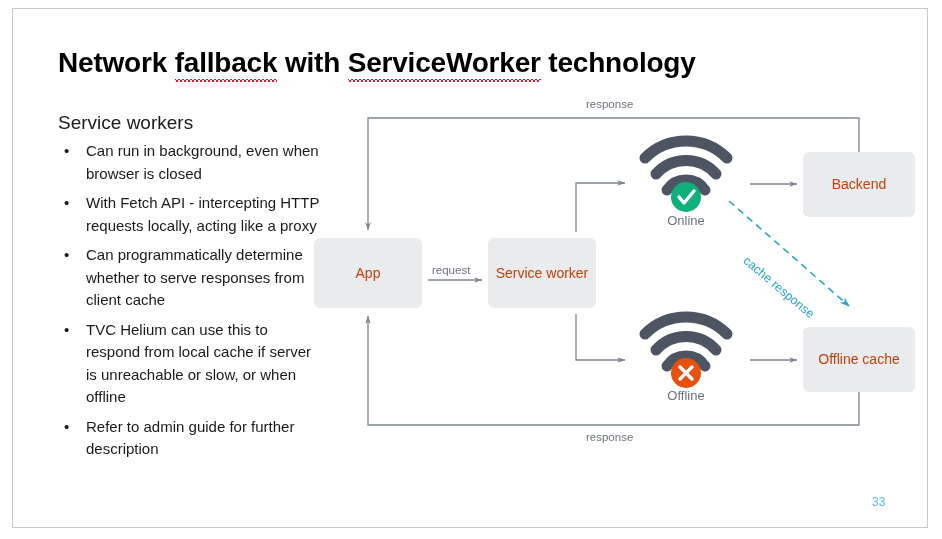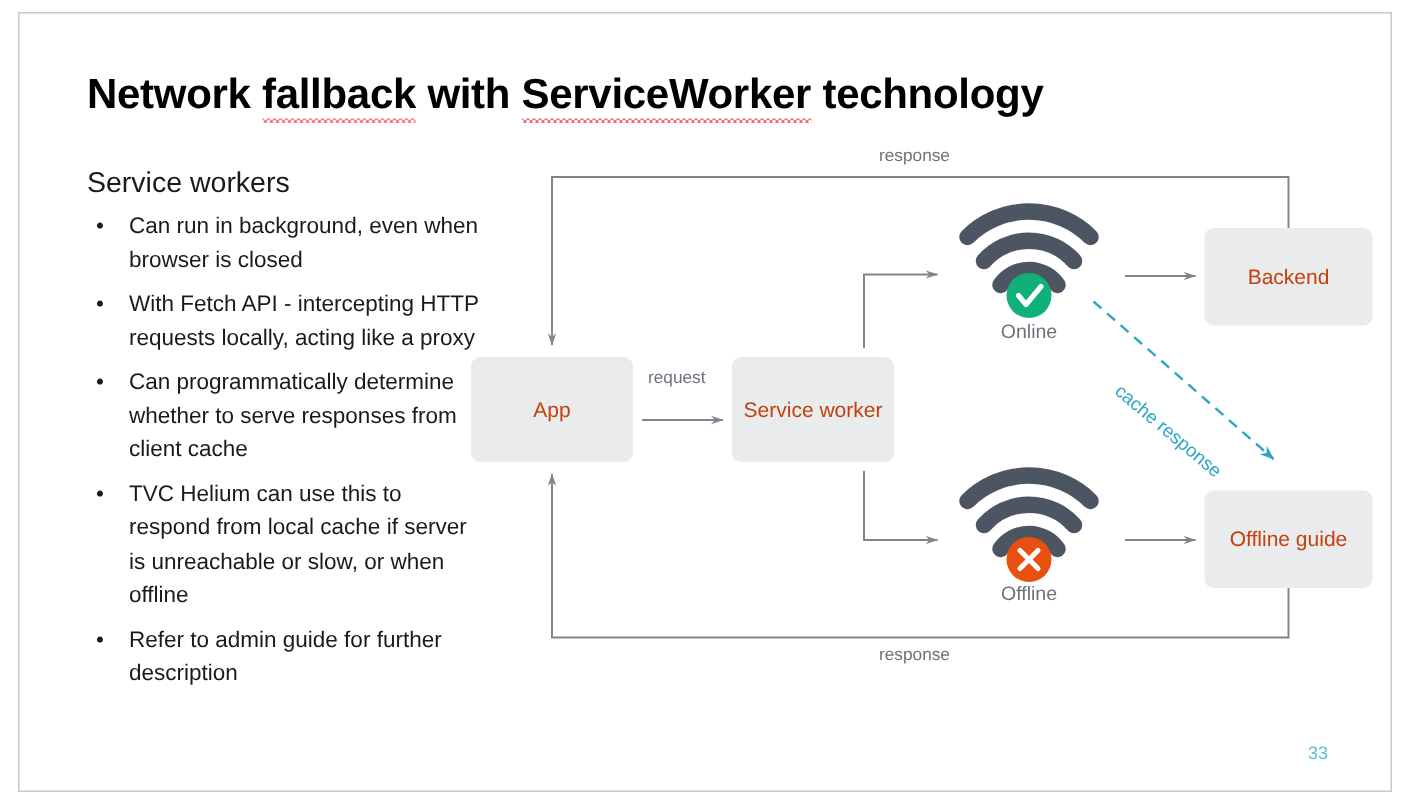--- a/index.html
+++ b/index.html
@@ -143,21 +143,21 @@
 
   .edge-label {
     position: absolute;
     font-size: 11.5px;
     color: #6c727c;
     white-space: nowrap;
     text-align: center;
   }
   #lbl-resp-top    { left: 586px; top: 98px; }
   #lbl-resp-bottom { left: 586px; top: 431px; }
-  #lbl-request     { left: 432px; top: 246px; }
+  #lbl-request     { left: 432px; top: 264px; }
 
   .wifi-label {
     position: absolute;
     font-size: 13px;
     color: #6c727c;
     white-space: nowrap;
     text-align: center;
   }
   #lbl-online  { left: 636px; top: 213px; width: 100px; }
   #lbl-offline { left: 636px; top: 388px; width: 100px; text-align: center; }
@@ -255,21 +255,21 @@
   <div class="node-box" id="box-app">
     <span>App</span>
   </div>
   <div class="node-box" id="box-sw">
     <span>Service worker</span>
   </div>
   <div class="node-box" id="box-backend">
     <span>Backend</span>
   </div>
   <div class="node-box" id="box-offcache">
-    <span>Offline guide</span>
+    <span>Offline cache</span>
   </div>
 
   <div class="edge-label" id="lbl-resp-top">response</div>
   <div class="edge-label" id="lbl-request">request</div>
   <div class="edge-label" id="lbl-resp-bottom">response</div>
   <div id="lbl-cache-response">cache response</div>
 
   <div class="wifi-label" id="lbl-online">Online</div>
   <div class="wifi-label" id="lbl-offline">Offline</div>
 

